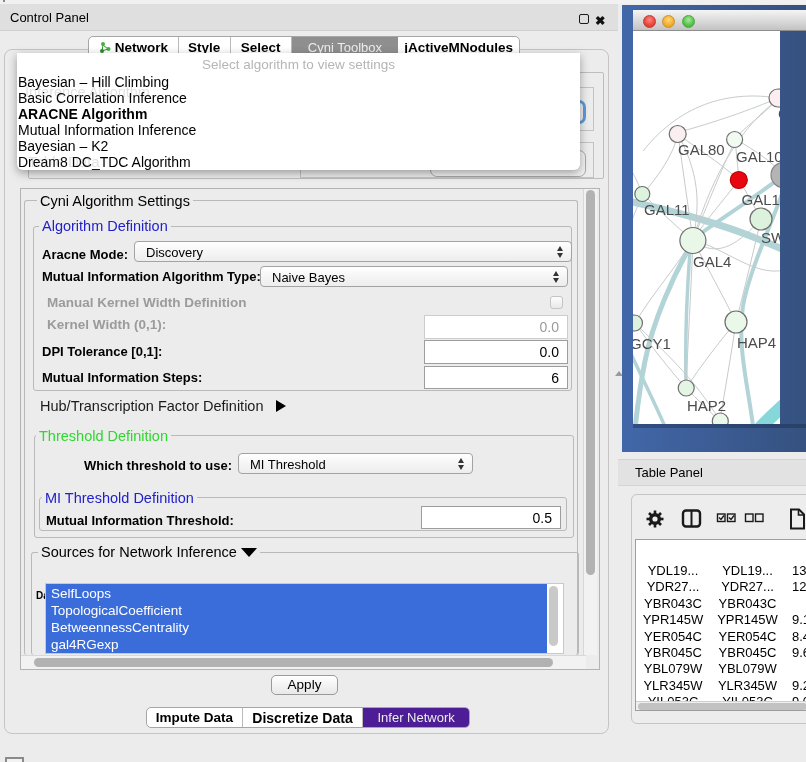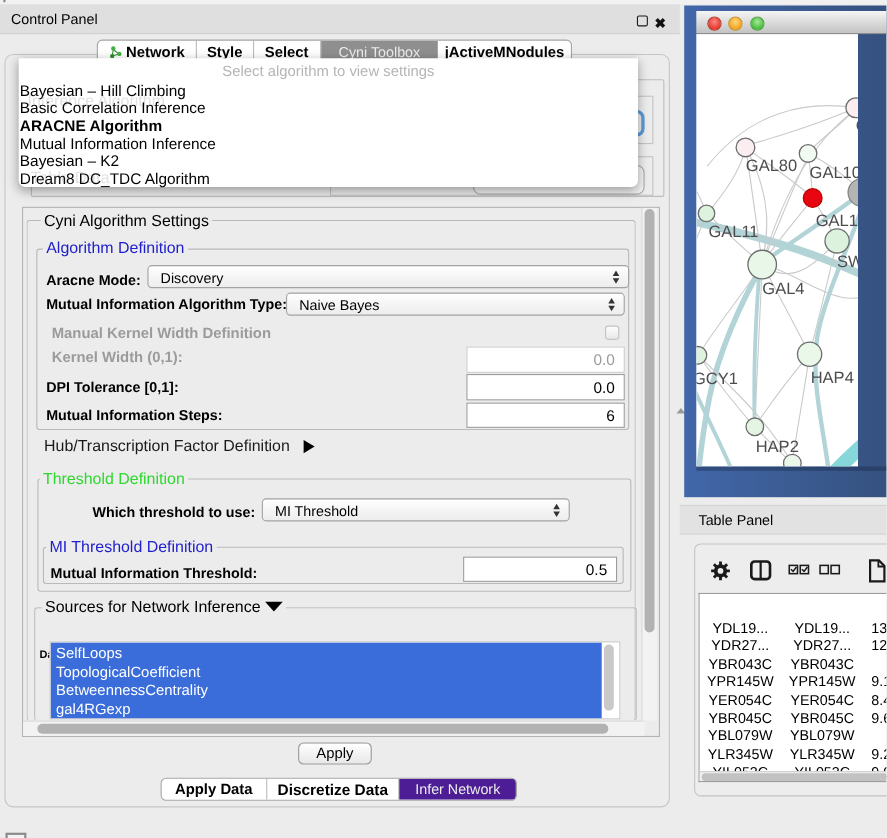--- a/index.html
+++ b/index.html
@@ -71,21 +71,21 @@
 <div class="lbl" style="left:42px; top:370px;">Mutual Information Steps:</div>
 <div class="field" style="left:424px; top:366px; width:144px; height:23px;">6</div>
 
 <div class="abs" style="left:40px; top:398px; font-size:14.5px; color:#1a1a1a;">Hub/Transcription Factor Definition</div>
 <div class="abs" style="left:276px; top:400px; width:0; height:0; border-top:6.5px solid transparent; border-bottom:6.5px solid transparent; border-left:10px solid #000;"></div>
 
 <div class="grpbox" style="left:34px; top:435px; width:540px; height:103px;"></div>
 <div class="grptitle" style="left:36px; top:429px; color:#2ed82e;">Threshold Definition</div>
 
 <div class="lbl" style="left:84px; top:458px;">Which threshold to use:</div>
-<div class="combo" style="left:238px; top:453px; width:280px; height:21px;">
+<div class="combo" style="left:238px; top:453px; width:235px; height:21px;">
     <span class="ctext">MI Threshold</span>
     <span class="spin"></span>
   </div>
 
 <div class="grpbox" style="left:39px; top:497px; width:528px; height:34px;"></div>
 <div class="grptitle" style="left:42px; top:491px; color:#2121cc; background:#ececec;">MI Threshold Definition</div>
 
 <div class="lbl" style="left:46px; top:513px;">Mutual Information Threshold:</div>
 <div class="field" style="left:421px; top:506px; width:140px; height:23px;">0.5</div>
 
@@ -105,21 +105,21 @@
   <div class="abs" style="left:13px; top:2px; width:519px; height:9px; background:#b2b2b2; border-radius:5px;"></div>
 </div>
 
 <div class="abs" style="left:583px; top:189px; width:14px; height:466px; background:#f2f2f2; border-left:1px solid #d8d8d8;">
   <div class="abs" style="left:2px; top:1px; width:9px; height:385px; background:#b2b2b2; border-radius:5px;"></div>
 </div>
 
 <div class="abs" style="left:271px; top:675px; width:67px; height:20px; border:1px solid #9a9a9a; border-radius:5px; background:linear-gradient(#ffffff,#f2f2f2 55%, #e8e8e8); text-align:center; font-size:13.5px; padding-top:1px;">Apply</div>
 
 <div class="abs" style="left:146px; top:707px; width:324px; height:21px; border:1px solid #a6a6a6; border-radius:5px; background:#fff; overflow:hidden; display:flex;">
-  <div style="width:96px; border-right:1px solid #bbb; text-align:center; font-size:13.5px; font-weight:bold; padding-top:2px;">Apply Data</div>
+  <div style="width:96px; border-right:1px solid #bbb; text-align:center; font-size:13.5px; font-weight:bold; padding-top:2px;">Impute Data</div>
   <div style="width:121px; border-right:1px solid #bbb; text-align:center; font-size:14px; font-weight:bold; padding-top:2px;">Discretize Data</div>
   <div style="width:106px; background:#4c1d95; color:#ececec; text-align:center; font-size:13px; padding-top:2px;">Infer Network</div>
 </div>
 
 <div class="abs" style="left:88px; top:36px; width:432px; height:22px; border:1px solid #a6a6a6; border-radius:5px; background:#fff; overflow:hidden; display:flex;">
   <div style="width:90px; border-right:1px solid #bbb; text-align:center; font-size:13.5px; font-weight:bold; padding-top:3px;"><svg width="12" height="13" viewBox="0 0 12 13" style="vertical-align:-2px;">
         <g stroke="#2e8b2e" stroke-width="1">
           <line x1="3" y1="10" x2="4" y2="4"></line>
           <line x1="4" y1="4" x2="9" y2="8"></line>
           <line x1="3" y1="10" x2="9" y2="8"></line>

